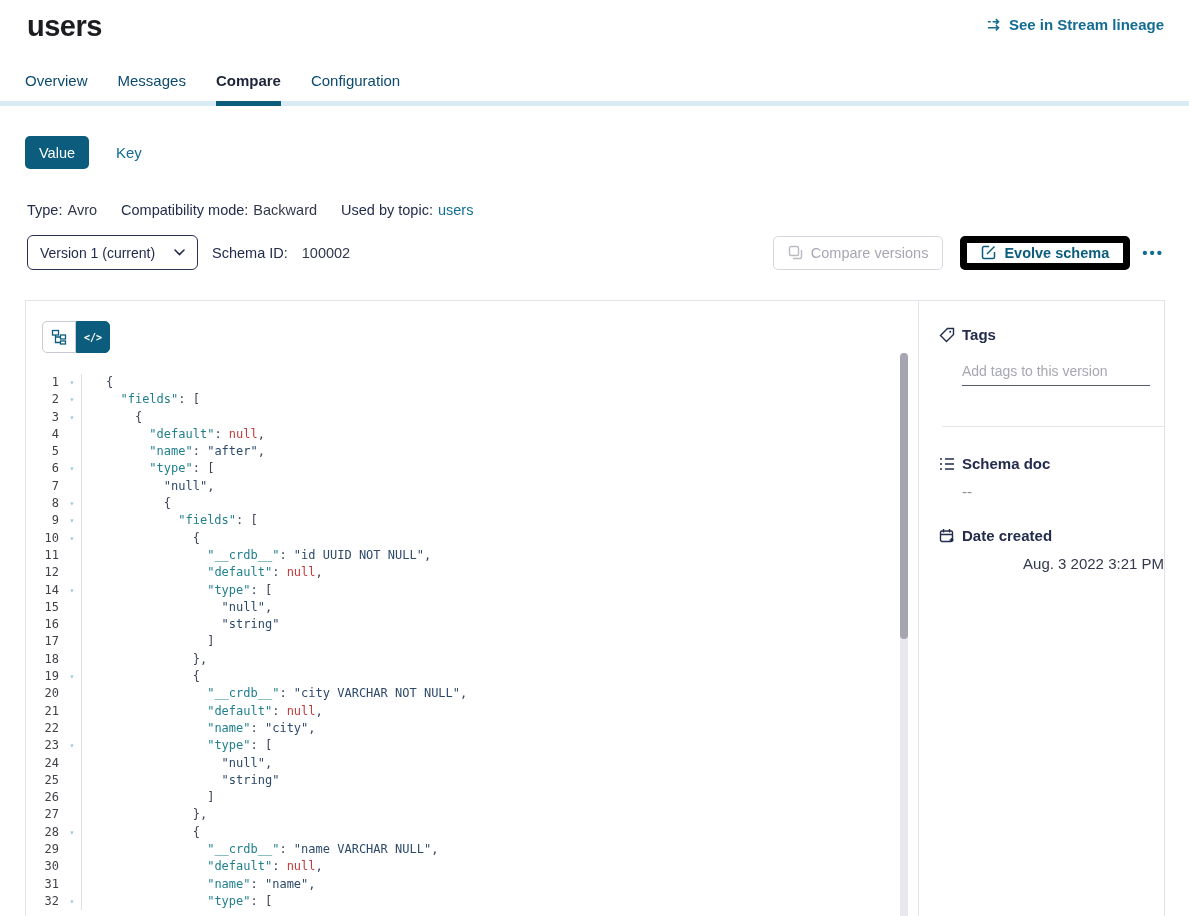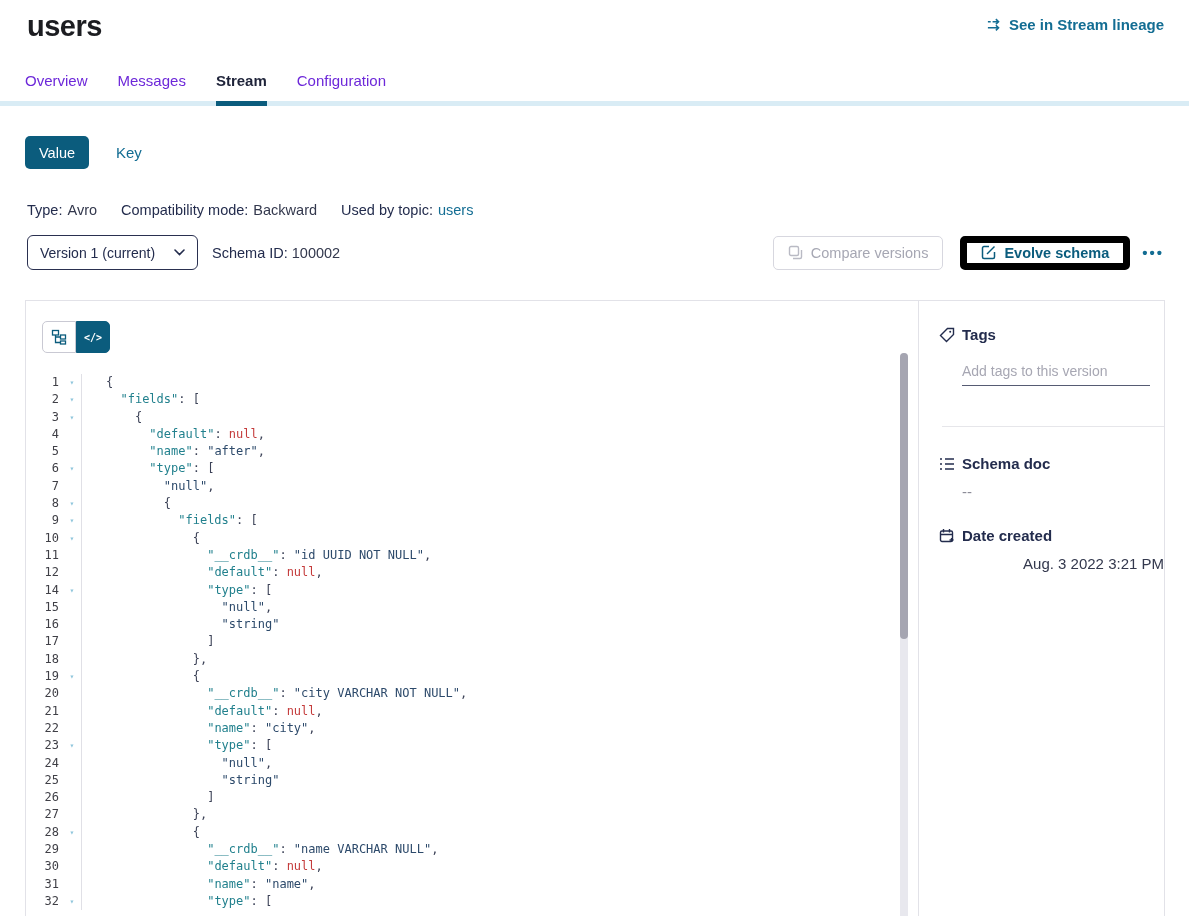--- a/index.html
+++ b/index.html
@@ -8,21 +8,21 @@
   .page { width:1189px; height:907px; position:relative; }
 
   
   .header { display:flex; align-items:flex-start; padding:10px 25px 0 27px; }
   .title { font-size:29px; font-weight:700; color:#1c1d21; letter-spacing:-0.5px; }
   .lineage { margin-left:auto; margin-top:6px; display:flex; align-items:center; gap:7px;
     color:#136d93; font-size:15px; font-weight:600; cursor:pointer; }
 
   
   .tabs { display:flex; gap:30px; padding:0 0 0 25px; margin-top:29px; }
-  .tab { font-size:15px; color:#6d28d9; padding-bottom:12px; position:relative; cursor:pointer; }
+  .tab { font-size:15px; color:#0c4a6e; padding-bottom:12px; position:relative; cursor:pointer; }
   .tab.active { color:#1e2339; font-weight:600; }
   .tab.active::after { content:""; position:absolute; left:0; right:0; bottom:-5px; height:5px; background:#0b5c7d; z-index:2; }
   .tab-bar { height:5px; background:#d9ecf5; width:1189px; }
 
   
   .serde-row { display:flex; align-items:center; gap:27px; margin:30px 0 0 25px; }
   .value-btn { background:#0b5c7d; color:#fff; border:none; border-radius:5px;
     font-size:14.5px; padding:8px 14px; height:33px; cursor:pointer; font-family:inherit; }
   .key-link { color:#136d93; font-size:15px; cursor:pointer; }
 
@@ -31,21 +31,21 @@
   .meta-item { display:flex; gap:5px; }
   .meta-label { font-weight:400; color:#232c4d; }
   .meta-value { color:#33384d; }
   .meta-value.link { color:#136d93; cursor:pointer; }
 
   
   .version-row { display:flex; align-items:center; margin:17px 25px 0 27px; }
   .version-select { width:171px; height:35px; border:1px solid #2a3050; border-radius:6px;
     display:flex; align-items:center; padding:0 12px; font-size:14px; color:#232c4d; cursor:pointer; background:#fff; }
   .version-select svg { margin-left:auto; }
-  .schema-id { margin-left:14px; font-size:14.5px; display:flex; gap:4px; }
+  .schema-id { margin-left:14px; font-size:14.5px; display:flex; gap:14px; }
   .btns { margin-left:auto; display:flex; align-items:center; }
   .btn { height:34px; border-radius:5px; display:flex; align-items:center; gap:8px;
     padding:0 14px; font-size:14.5px; background:#fff; cursor:pointer; font-family:inherit; }
   .btn.disabled { border:1px solid #d7d7df; color:#a6a7b3; cursor:default; }
   .btn.primary-outline { border:7px solid #000000; color:#0b5c7d; font-weight:700; margin-left:17px; }
   .more-dots { color:#136d93; font-size:15px; font-weight:700; letter-spacing:2px; margin-left:12px; cursor:pointer; }
 
   
   .panel { position:absolute; left:25px; top:300px; width:1140px; height:640px;
     border:1px solid #e2e2e8; border-bottom:none; display:flex; background:#fff; }
@@ -99,21 +99,21 @@
         <path d="M2 4.5h3 M7 4.5h6 M10.5 1.8l2.8 2.7-2.8 2.7"></path>
         <path d="M2 11h11 M10.5 8.3l2.8 2.7-2.8 2.7"></path>
       </svg>
       <span>See in Stream lineage</span>
     </div>
   </div>
 
   <div class="tabs" id="tabs">
       <div class="tab">Overview</div>
       <div class="tab">Messages</div>
-      <div class="tab active">Stream</div>
+      <div class="tab active">Compare</div>
       <div class="tab">Configuration</div>
     </div>
   <div class="tab-bar"></div>
 
   <div class="serde-row">
     <button class="value-btn">Value</button>
     <span class="key-link">Key</span>
   </div>
 
   <div class="meta-row" id="meta">

